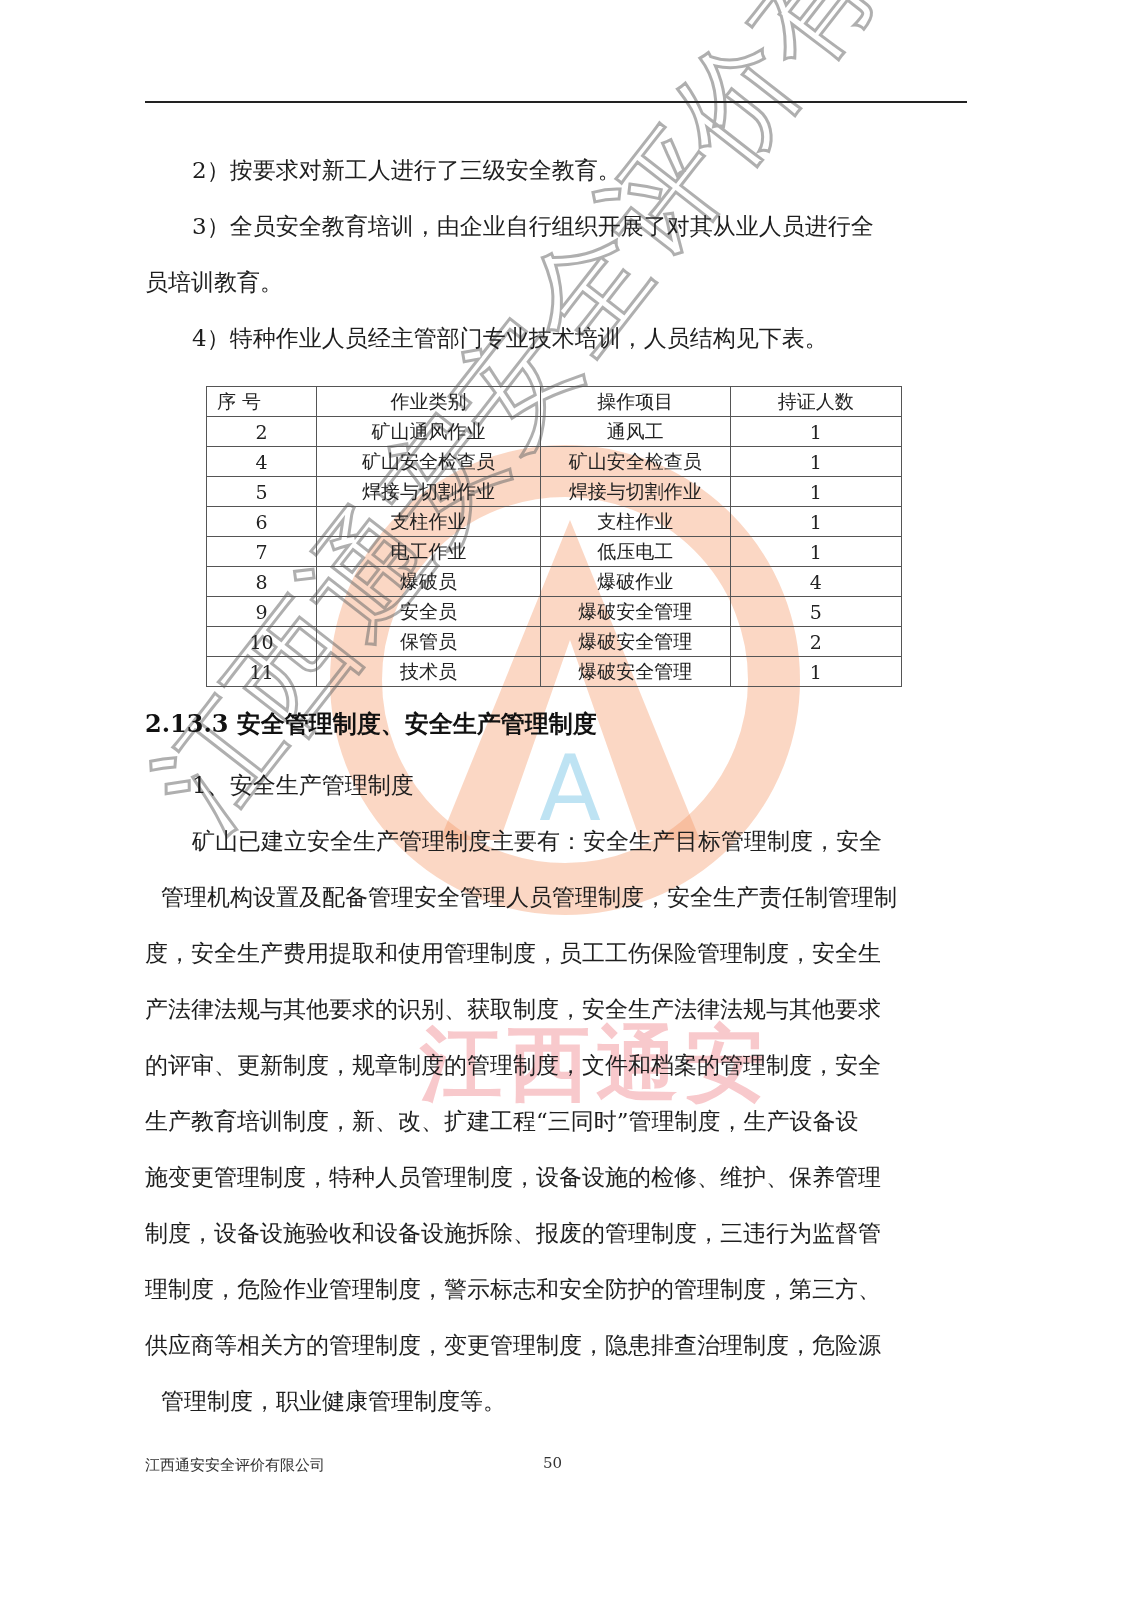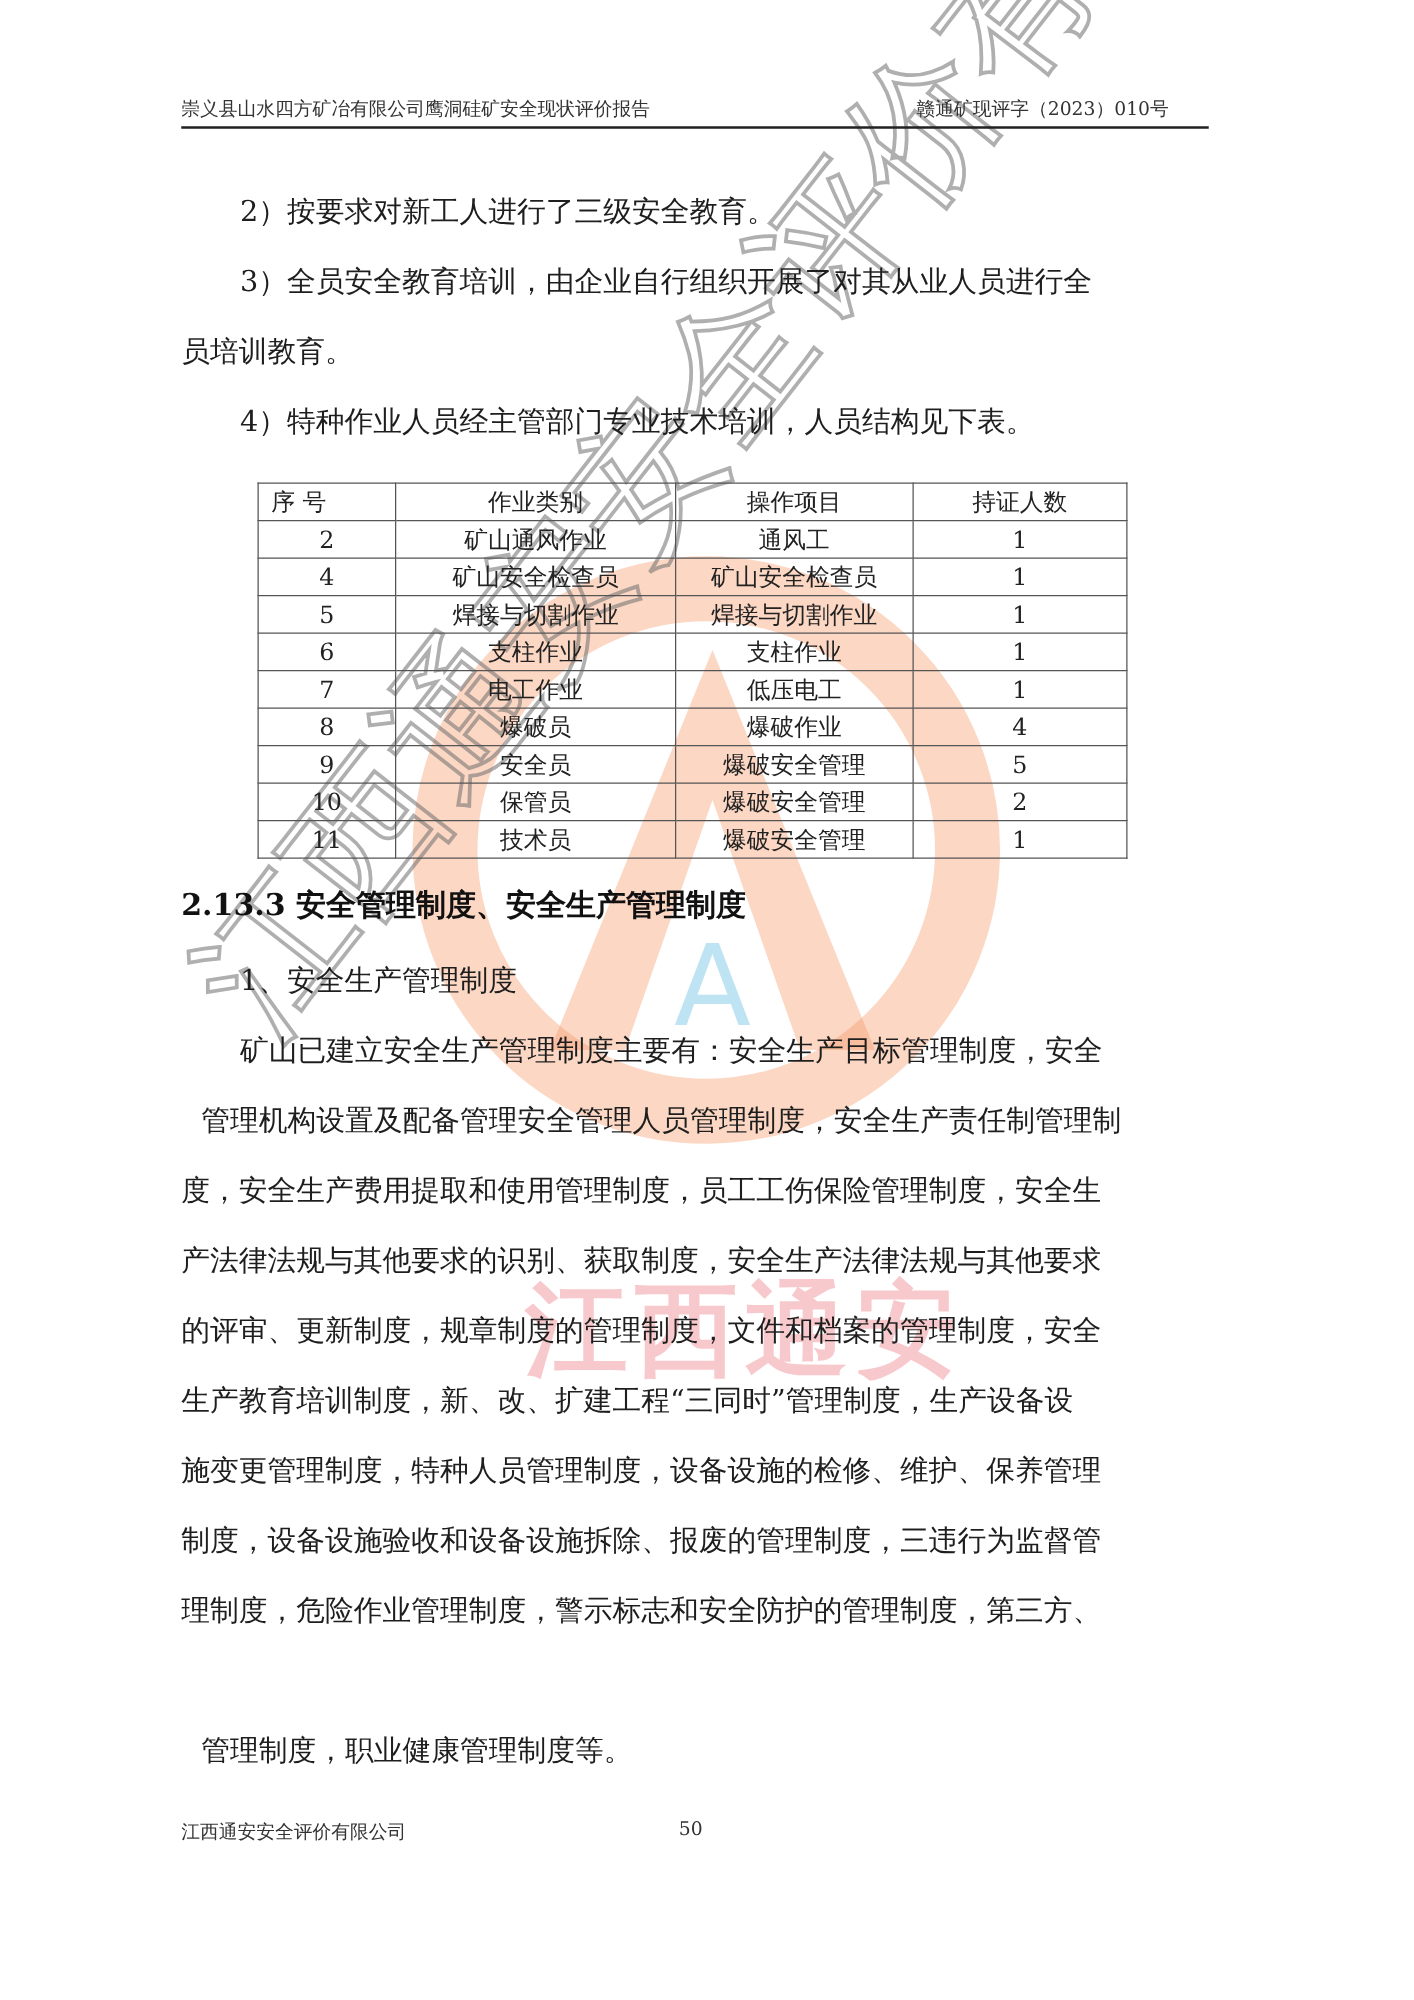--- a/index.html
+++ b/index.html
@@ -53,24 +53,20 @@
 <div class="page">
 
   <div class="wm wm-ring"></div>
   <svg class="wm wm-a" viewBox="0 0 260 320">
     <polygon points="130,0 260,320 200,320 130,120 60,320 0,320" fill="rgba(245,150,100,0.38)"></polygon>
     <text x="130" y="300" text-anchor="middle" font-size="90" fill="rgba(126,200,232,0.5)" font-family="DejaVu Sans, sans-serif">A</text>
   </svg>
   <div class="wm wm-red">江西通安</div>
   <div class="wm wm-diag">江西通安安全评价有限公司</div>
 
-  <div class="hdr">
-    <span class="hdr-left">崇义县山水四方矿冶有限公司鹰洞硅矿安全现状评价报告</span>
-    <span class="hdr-right">赣通矿现评字（2023）010号</span>
-  </div>
   <div class="hdr-rule"></div>
 
   <div class="p indent" style="top:142px;">2）按要求对新工人进行了三级安全教育。</div>
   <div class="p indent" style="top:198px;">3）全员安全教育培训，由企业自行组织开展了对其从业人员进行全</div>
   <div class="p" style="top:254px;">员培训教育。</div>
   <div class="p indent" style="top:310px;">4）特种作业人员经主管部门专业技术培训，人员结构见下表。</div>
 
 
   <table class="tbl">
     <tbody>
@@ -142,17 +138,18 @@
 
   <div class="p indent" style="top:813px;">矿山已建立安全生产管理制度主要有：安全生产目标管理制度，安全</div>
   <div class="p" style="top:869px;margin-left:16px;">管理机构设置及配备管理安全管理人员管理制度，安全生产责任制管理制</div>
   <div class="p" style="top:925px;">度，安全生产费用提取和使用管理制度，员工工伤保险管理制度，安全生</div>
   <div class="p" style="top:981px;">产法律法规与其他要求的识别、获取制度，安全生产法律法规与其他要求</div>
   <div class="p" style="top:1037px;">的评审、更新制度，规章制度的管理制度，文件和档案的管理制度，安全</div>
   <div class="p" style="top:1093px;">生产教育培训制度，新、改、扩建工程“三同时”管理制度，生产设备设</div>
   <div class="p" style="top:1149px;">施变更管理制度，特种人员管理制度，设备设施的检修、维护、保养管理</div>
   <div class="p" style="top:1205px;">制度，设备设施验收和设备设施拆除、报废的管理制度，三违行为监督管</div>
   <div class="p" style="top:1261px;">理制度，危险作业管理制度，警示标志和安全防护的管理制度，第三方、</div>
+  <div class="p" style="top:1317px;">供应商等相关方的管理制度，变更管理制度，隐患排查治理制度，危险源</div>
   <div class="p" style="top:1373px;margin-left:16px;">管理制度，职业健康管理制度等。</div>
 
   <div class="footer-left">江西通安安全评价有限公司</div>
   <div class="footer-num">50</div>
 </div>
 
 </body></html>

